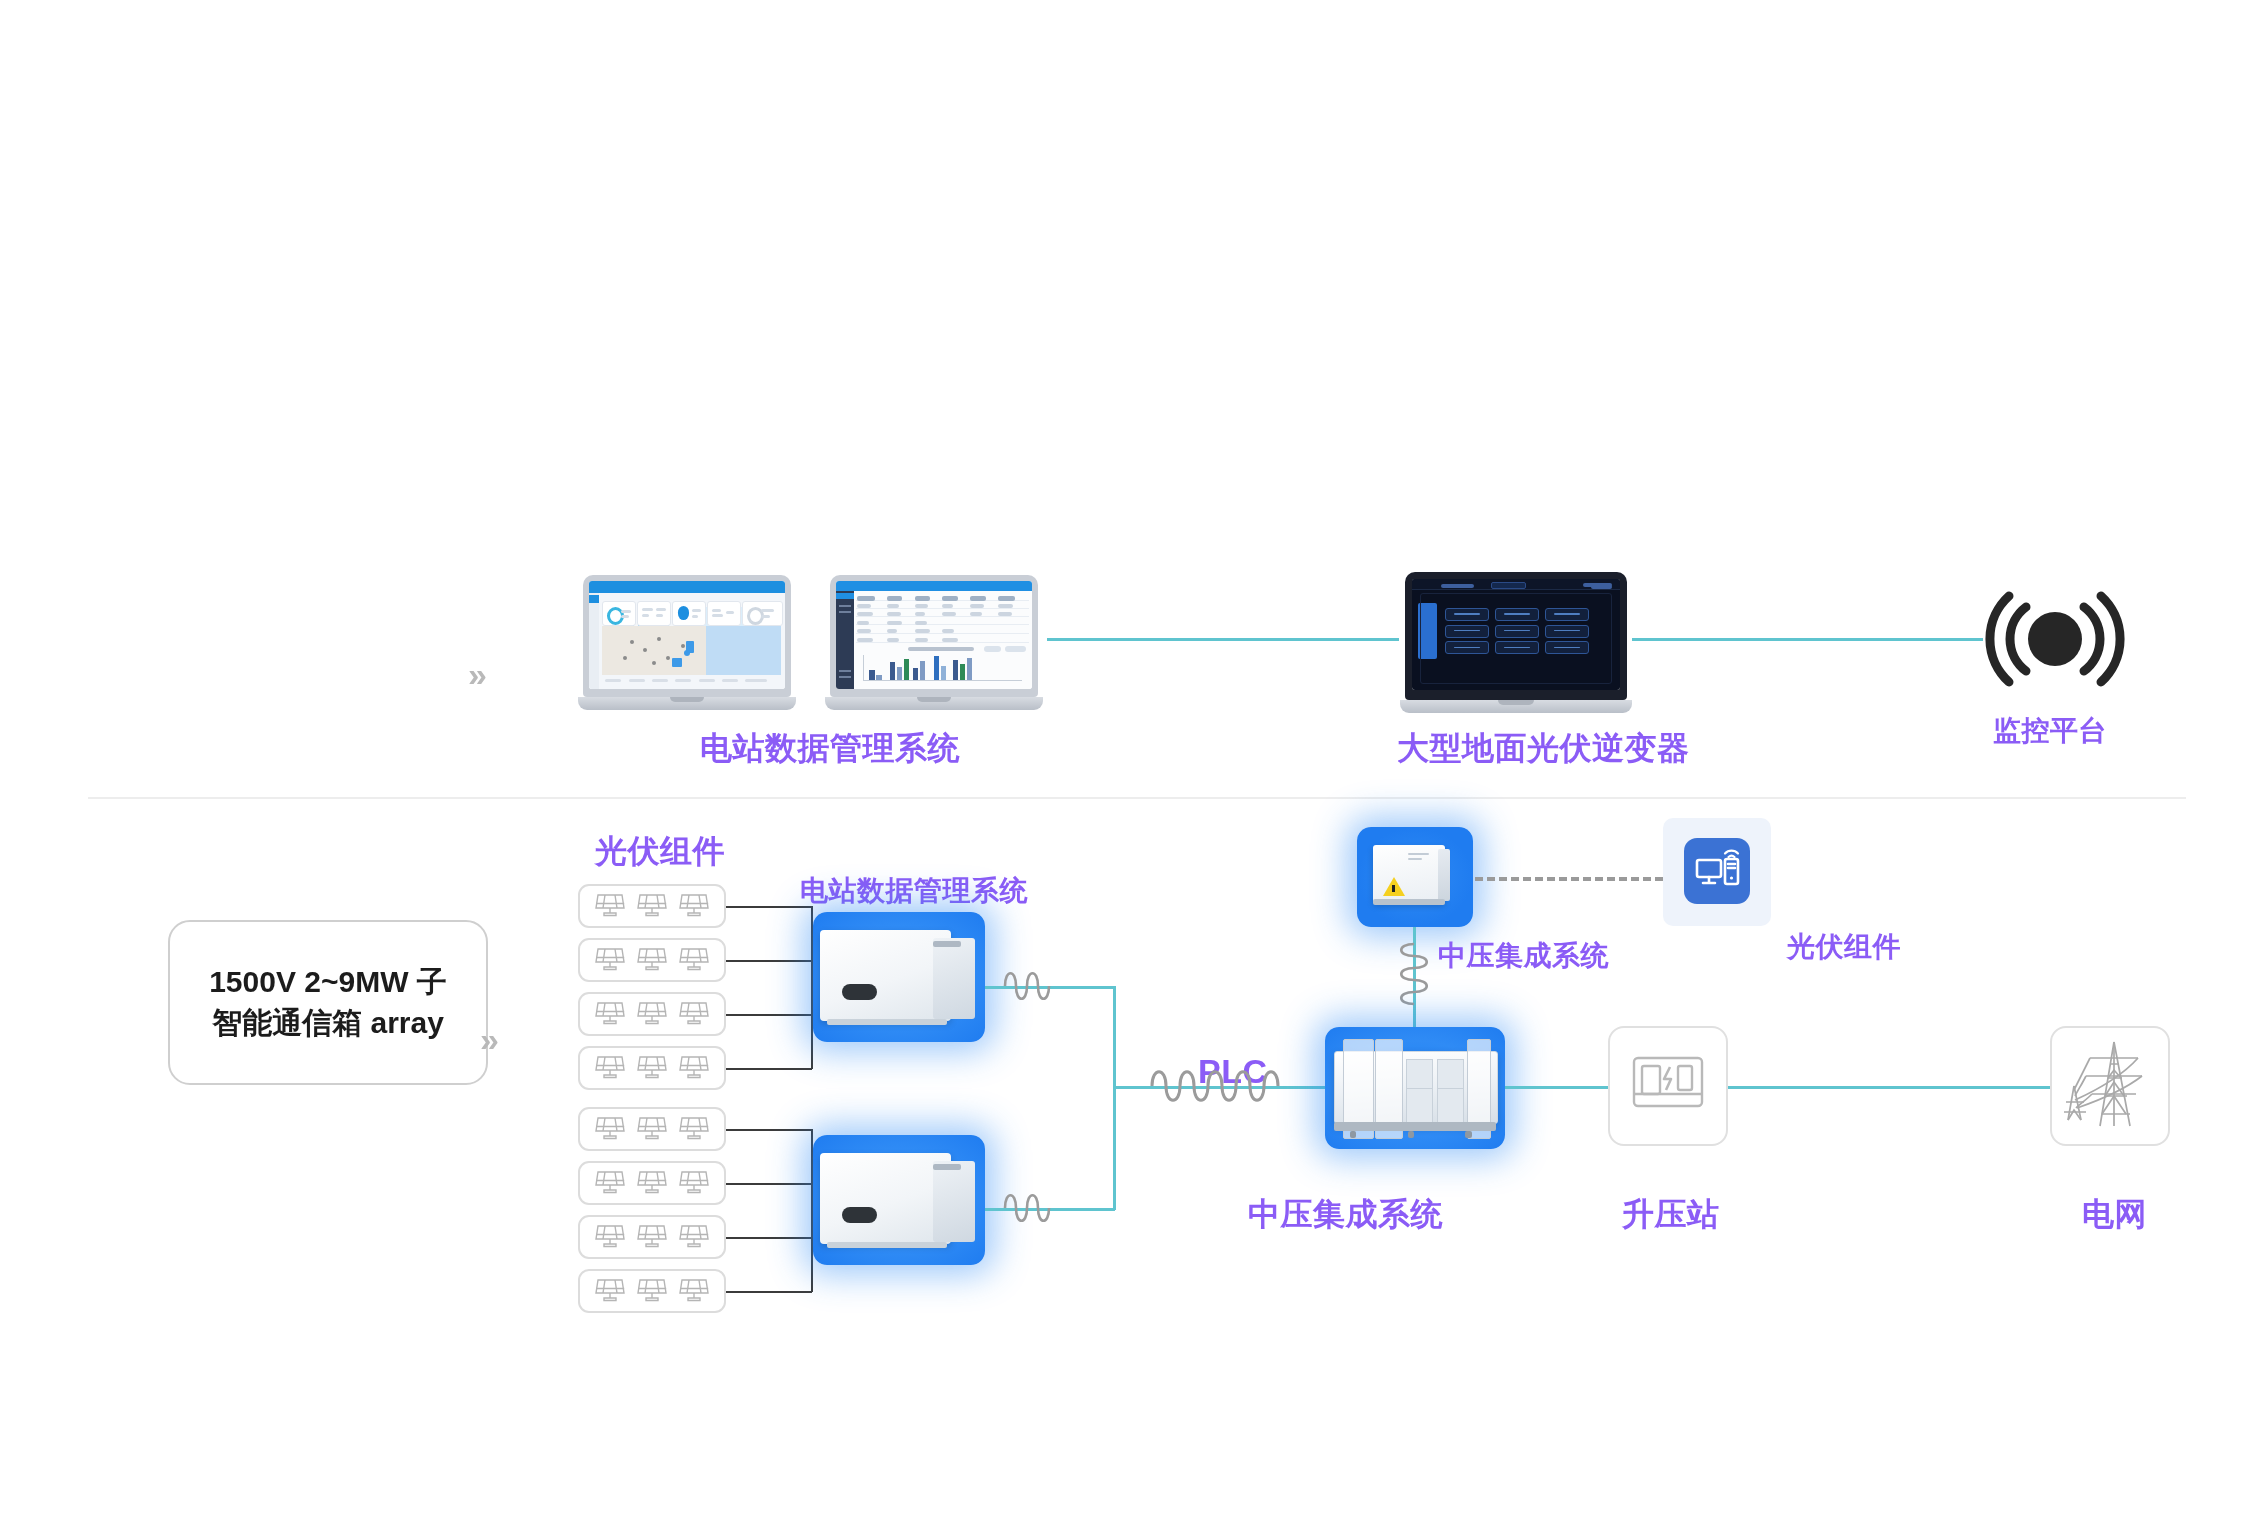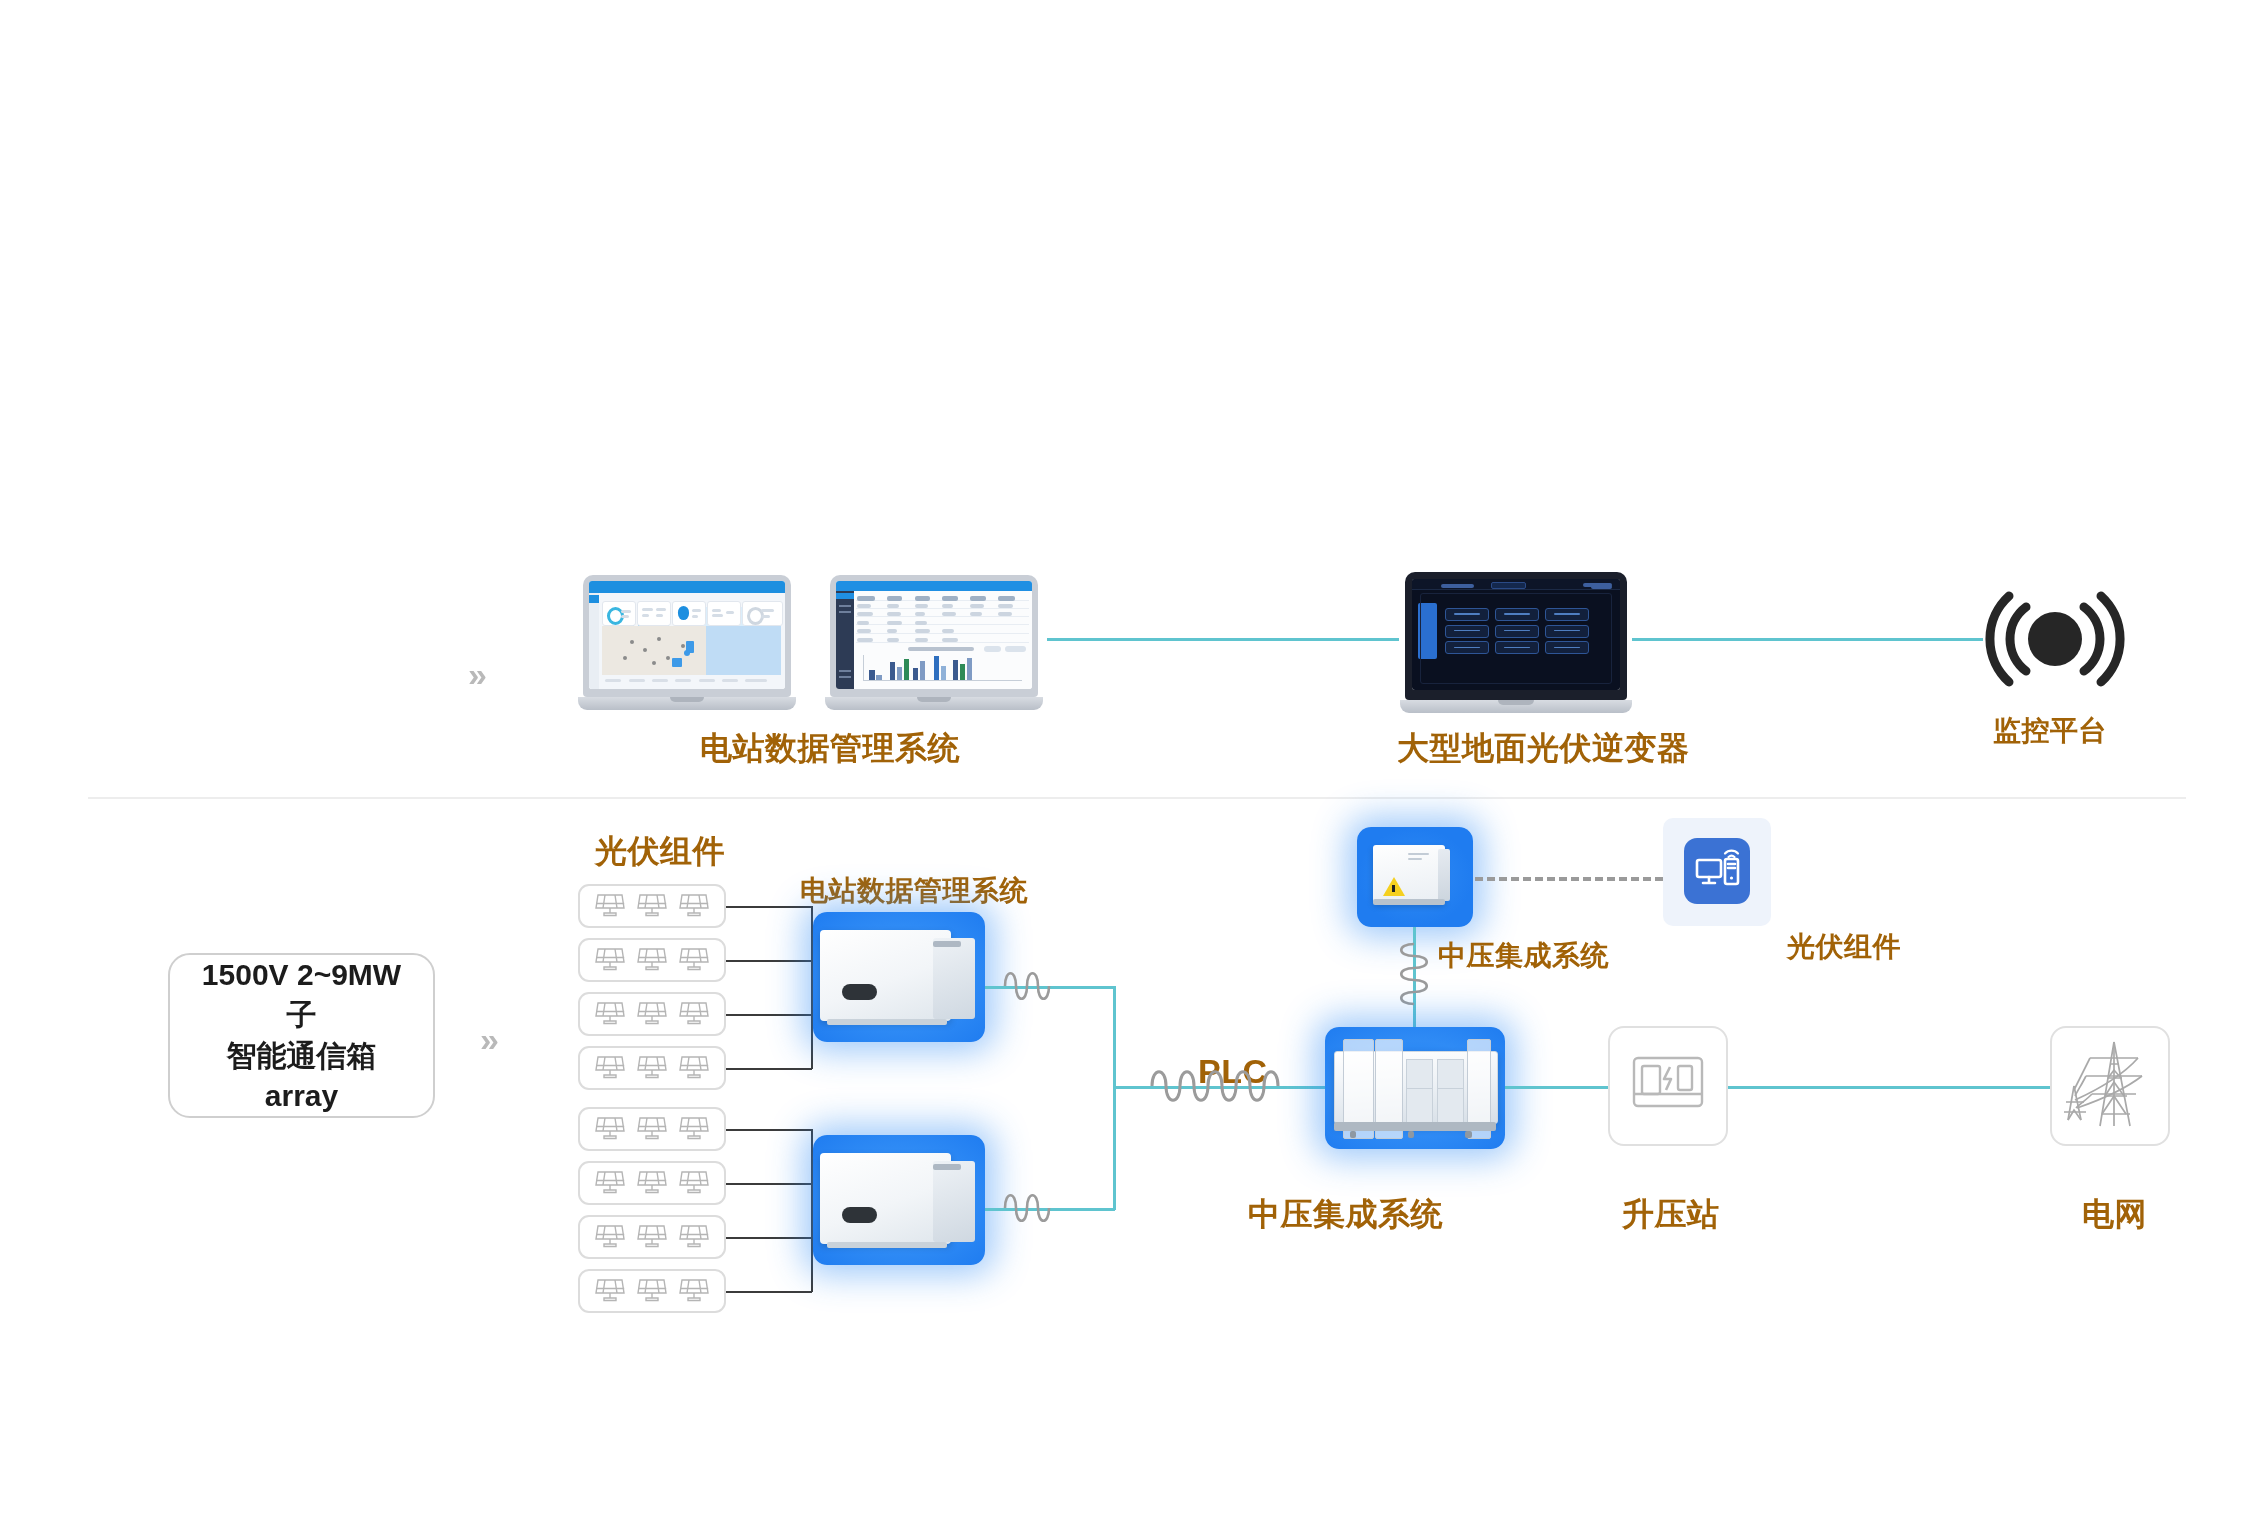--- a/index.html
+++ b/index.html
@@ -16,21 +16,21 @@
     width: 2265px;
     height: 1530px;
     background: #ffffff;
     overflow: hidden;
   }
 
   
   .cap {
     position: absolute;
     font-weight: bold;
-    color: #a16207;
+    color: #8b5cf6;
     white-space: nowrap;
     letter-spacing: .5px;
   }
   .cap-32 { font-size: 32px; }
   .cap-28 { font-size: 28px; }
 
   
   .stagebox {
     position: absolute;
     border: 2px solid #cfcfcf;
@@ -513,21 +513,21 @@
     <svg viewBox="0 0 140 112" width="140" height="112">
       <circle cx="70" cy="56" r="27" fill="#262626"></circle>
       <path d="M41 24 A40 40 0 0 0 41 88" stroke="#262626" stroke-width="9" fill="none" stroke-linecap="round"></path>
       <path d="M24 13 A58 58 0 0 0 24 99" stroke="#262626" stroke-width="9" fill="none" stroke-linecap="round"></path>
       <path d="M99 24 A40 40 0 0 1 99 88" stroke="#262626" stroke-width="9" fill="none" stroke-linecap="round"></path>
       <path d="M116 13 A58 58 0 0 1 116 99" stroke="#262626" stroke-width="9" fill="none" stroke-linecap="round"></path>
     </svg>
   </div>
   <div class="cap cap-28" style="left:1993px; top:712px;">监控平台</div>
 
-  <div class="stagebox" style="left:168px; top:953px; width:267px; height:165px;align-items:center;">
+  <div class="stagebox" style="left:168px; top:920px; width:320px; height:165px;align-items:center;">
     <div class="txt">
       <span>1500V 2~9MW 子</span><br>
       <span>智能通信箱 array</span>
     </div>
   </div>
   <div class="chev" style="left:480px; top:1022px;">»</div>
 
   <div class="cap cap-32" style="left:595px; top:830px;">光伏组件</div>
 
   <div class="pvcard" style="left:578px; top:884px; width:148px; height:44px;">

